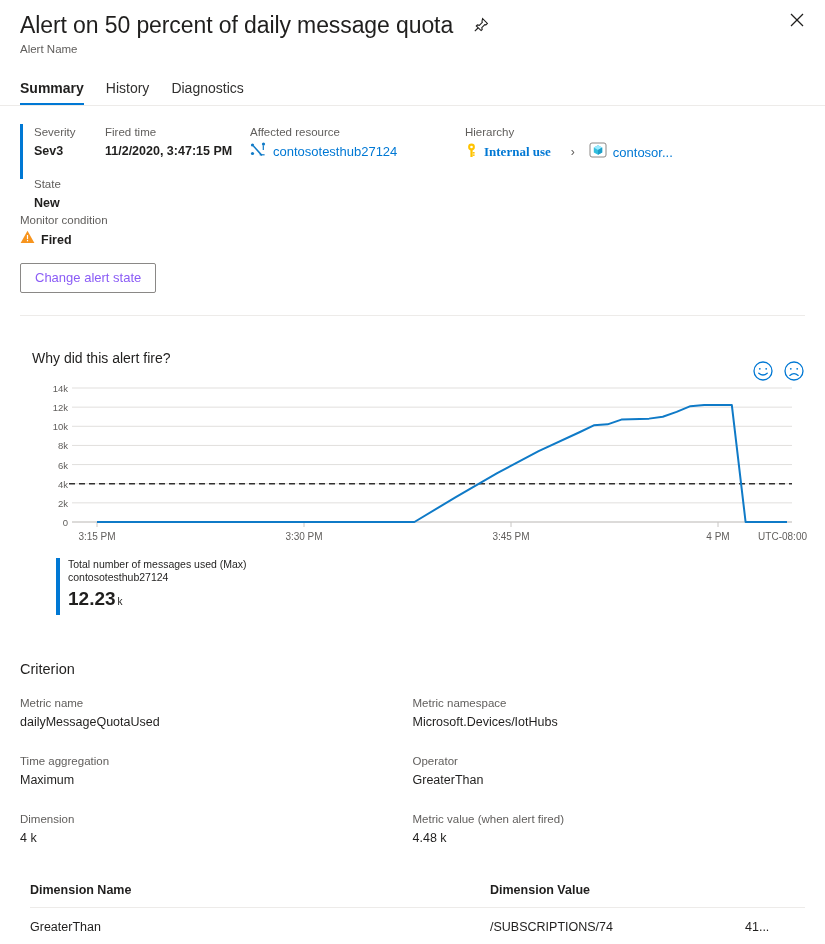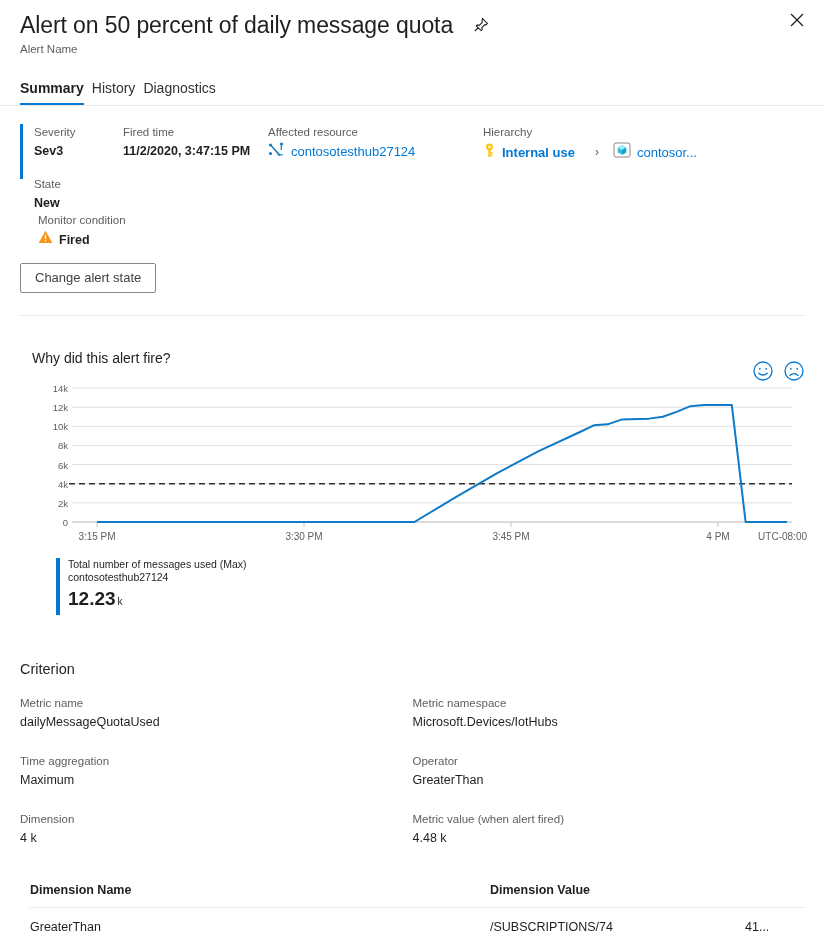--- a/index.html
+++ b/index.html
@@ -22,21 +22,21 @@
   }
   .pin-icon { margin-left: 18px; width:20px; height:20px; color:#201f1e; cursor:pointer; display:flex; align-items:center; justify-content:center;}
   .close-icon {
     position:absolute; right: 14px; top: 6px;
     width: 28px; height:28px; display:flex; align-items:center; justify-content:center;
     color:#201f1e; cursor:pointer;
   }
   .subtitle { font-size: 11.5px; color:#605e5c; margin-top: 3px; }
 
   
-  .tabs { display:flex; gap:8px; padding: 0 20px; margin-top: 24px; }
+  .tabs { display:flex; gap:22px; padding: 0 20px; margin-top: 24px; }
   .tab {
     font-size: 14px; color:#323130; padding-bottom: 8px; cursor:pointer;
     position:relative; line-height:18px;
   }
   .tab.active { font-weight:600; color:#201f1e; }
   .tab.active:after {
     content:""; position:absolute; left:0; right:0; bottom:0;
     height:2px; background:#0078d4;
   }
   .tabs-sep { height:1px; background:#edebe9; margin: 0 0 0 0; }
@@ -47,30 +47,30 @@
     position:absolute; left:20px; top:18px; width:3px; height:55px; background:#0078d4;
   }
   .srow { display:flex; margin-bottom: 2px; }
   .field { }
   .f-label { font-size:11.5px; color:#605e5c; line-height:16px; margin-bottom:2px; }
   .f-value { font-size:12.5px; color:#201f1e; font-weight:700; line-height:18px; display:flex; align-items:center; gap:6px;}
   .f-value.link { color:#0078d4; font-weight:400; font-size:13px; cursor:pointer; }
   .f-value.normal { font-weight:700; }
 
   .col-sev { width:85px; padding-left:14px; }
-  .col-fired { width:145px;margin-left:18px; }
+  .col-fired { width:145px; }
   .col-res { width:215px; }
   .col-hier { flex:1; }
 
   .hier-row { display:flex; align-items:center; gap:6px; }
   .hier-sep { color:#605e5c; font-size:12px; padding:0 8px 0 14px; }
   .hier-link { color:#0078d4; font-size:13px; cursor:pointer; }
 
   .btn {
-    border:1px solid #8a8886; background:#ffffff; color:#404040;
+    border:1px solid #8a8886; background:#ffffff; color:#8b5cf6;
     font-size:13px; font-family:inherit; padding: 6px 14px;
     cursor:pointer; border-radius:2px; line-height:16px;
   }
   .row2 { display:flex; align-items:flex-start; margin-top:14px;flex-direction:column; }
   .row2 .col-sev { width:85px; padding-left:14px; }
   .row2 .col-fired { width:165px; }
 
   .section-sep { height:1px; background:#edebe9; margin: 22px 20px 0 20px; }
 
   
@@ -177,21 +177,21 @@
       <div class="hier-row">
         <span>
           <svg width="13" height="15" viewBox="0 0 13 15">
             <circle cx="6.5" cy="4" r="3.4" fill="#ffc300"></circle>
             <circle cx="6.5" cy="4" r="1.3" fill="#ffffff"></circle>
             <rect x="5.4" y="6.5" width="2.2" height="7.5" fill="#ffc300"></rect>
             <rect x="7.6" y="9" width="2" height="1.6" fill="#ffc300"></rect>
             <rect x="7.6" y="11.4" width="2" height="1.5" fill="#ffc300"></rect>
           </svg>
         </span>
-        <span class="hier-link" style="font-weight:700;">Internal use</span>
+        <span class="hier-link" style="font-weight:700;font-family:Liberation Serif, serif;">Internal use</span>
         <span class="hier-sep">›</span>
         <span>
           <svg width="18" height="16" viewBox="0 0 18 16">
             <rect x="1" y="1" width="16" height="14" rx="2" fill="none" stroke="#8a8886" stroke-width="1"></rect>
             <path d="M9 3.2 L13.2 5.6 L13.2 10.4 L9 12.8 L4.8 10.4 L4.8 5.6 Z" fill="#32bedd"></path>
             <path d="M9 3.2 L13.2 5.6 L9 8 L4.8 5.6 Z" fill="#9cebff"></path>
             <path d="M9 8 L13.2 5.6 L13.2 10.4 L9 12.8 Z" fill="#1e9ec9"></path>
           </svg>
         </span>
         <span class="hier-link">contosor...</span>

